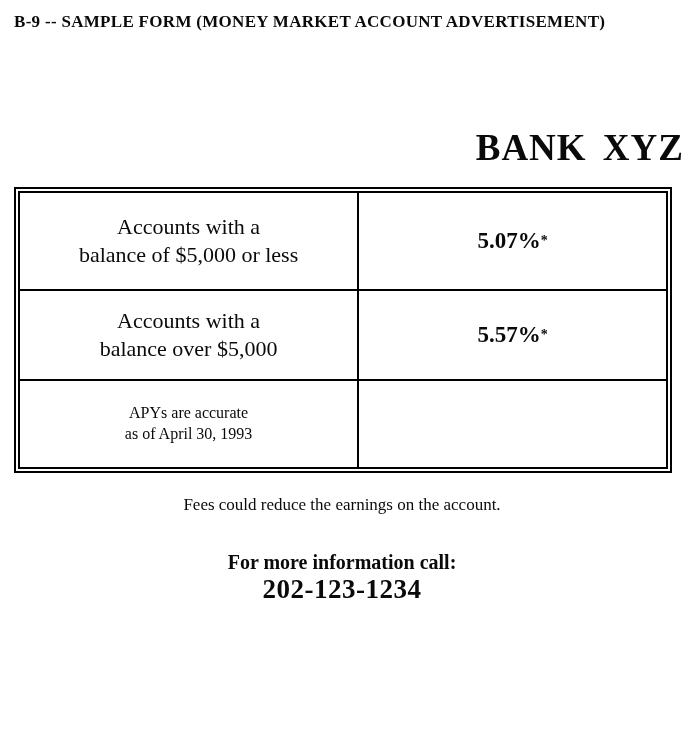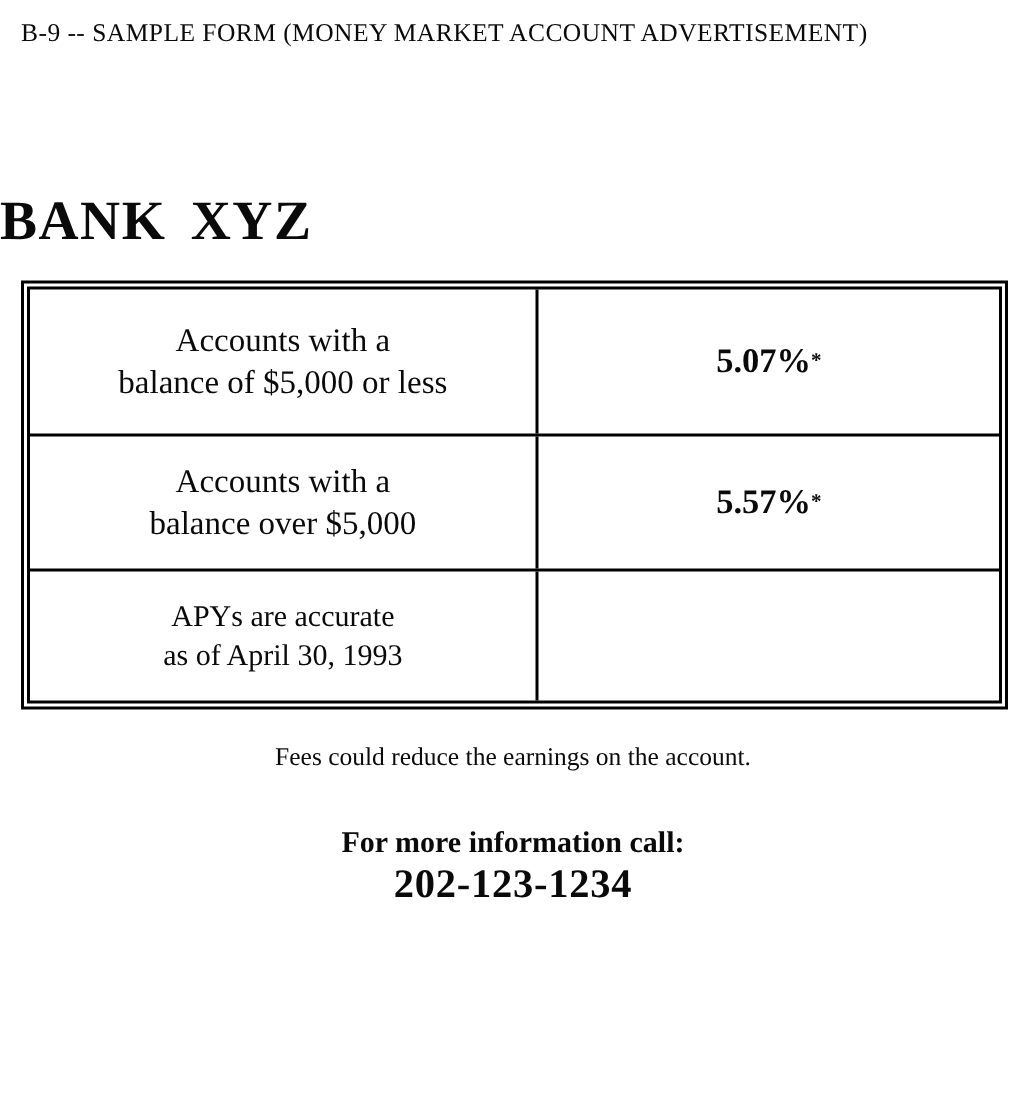--- a/index.html
+++ b/index.html
@@ -11,27 +11,27 @@
     width: 684px;
     height: 731px;
     overflow: hidden;
     font-family: "Liberation Serif", "DejaVu Serif", serif;
     color: #0a0a0a;
     position: relative;
   }
   .form-label {
     margin: 12px 0 0 14px;
     font-size: 17px;
-    font-weight: normal;
+    font-weight: bold;
     letter-spacing: 0.3px;
     white-space: nowrap;
   }
   .bank-name {
     margin: 97px 0 0 0;
-    text-align: left;
+    text-align: right;
     font-size: 37px;
     font-weight: bold;
     letter-spacing: 1px;
     word-spacing: 6px;
     line-height: 1.05;
   }
   .tagline {
     margin-top: 23px;
     text-align: center;
     font-size: 20.5px;
@@ -87,21 +87,21 @@
     font-weight: bold;
     text-align: center;
     padding: 4px 8px;
   }
   .apy-marker {
     font-size: 14px;
     vertical-align: 0.25em;
   }
   .footer-row { min-height: 86px; }
   .accuracy-cell {
-    font-size: 20px;
+    font-size: 16px;
     text-align: center;
     line-height: 1.3;
     white-space: pre-line;
     padding: 4px 8px;
   }
   .rate-change-cell {
     font-size: 17px;
     text-align: left;
     line-height: 1.35;
     white-space: pre-line;

